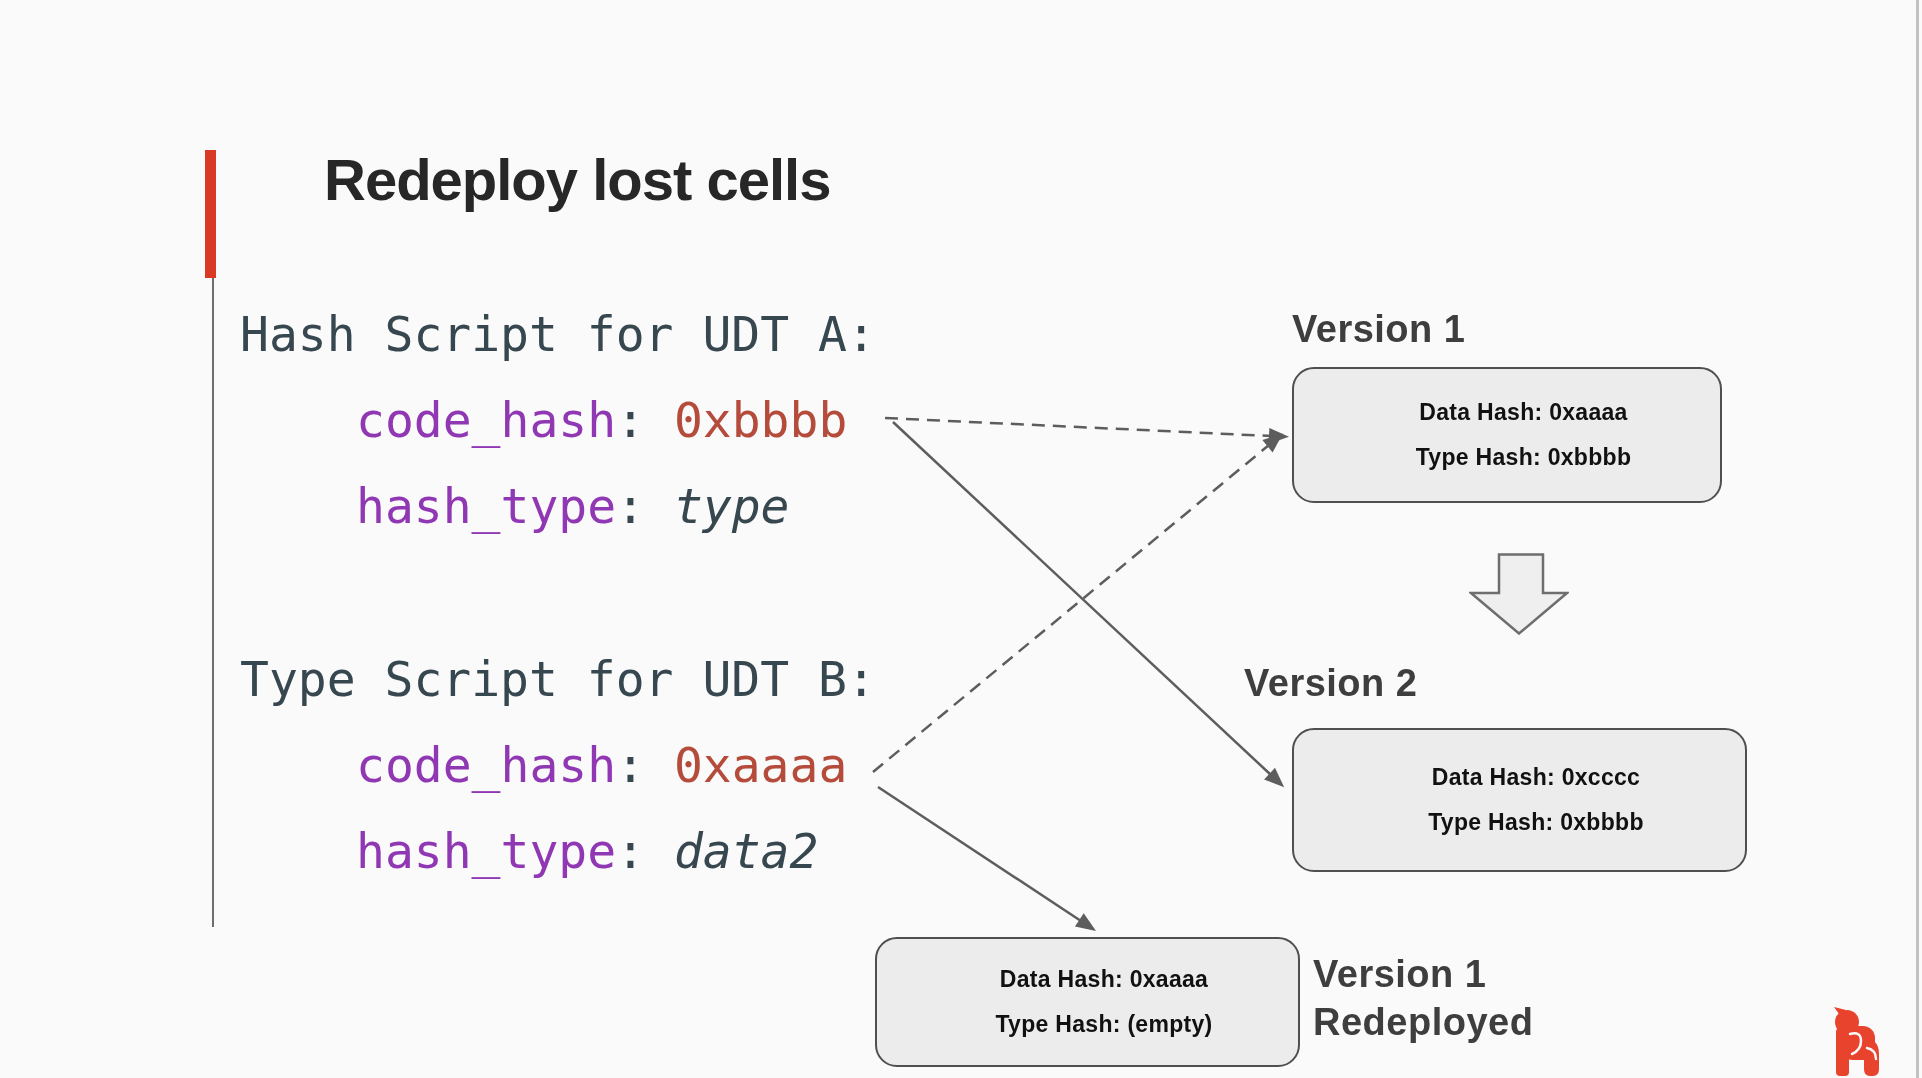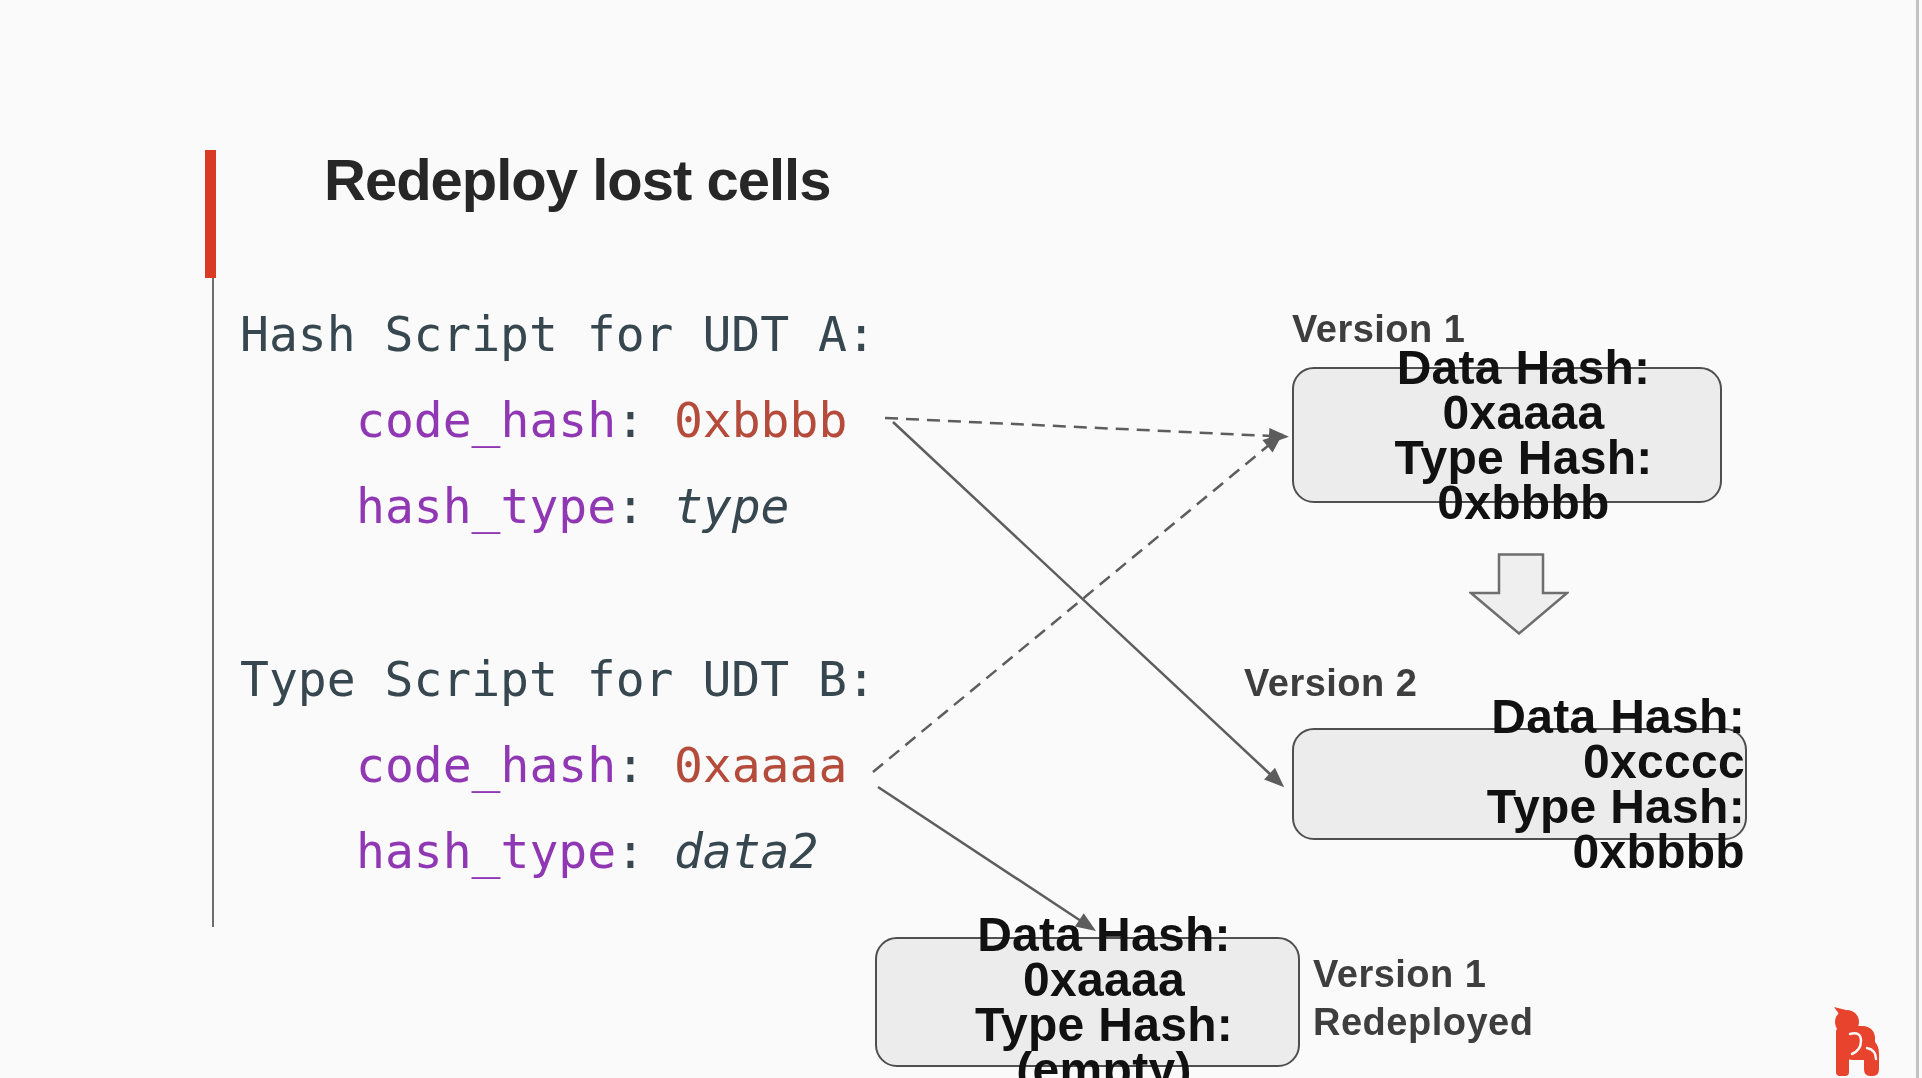--- a/index.html
+++ b/index.html
@@ -49,26 +49,26 @@
     position:absolute;
     font-size:38px;font-weight:700;color:var(--label-text);letter-spacing:0.5px;
   }
   .label-v1{left:1292px;top:308px;width:430px;}
   .label-v2{left:1244px;top:662px;width:455px;}
   .label-v3{left:1313px;top:950px;width:260px;line-height:48px;}
   .hash-box{
     position:absolute;box-sizing:border-box;
     background:var(--box-fill);border:2.5px solid var(--box-border);border-radius:22px;
     display:flex;flex-direction:column;justify-content:center;align-items:center;
-    font-size:48px;font-weight:700;line-height:45px;color:var(--box-text);letter-spacing:0.3px;
+    font-size:23px;font-weight:700;line-height:45px;color:var(--box-text);letter-spacing:0.3px;
     text-align:center;
     padding-left:33px;
   }
   .box-v1{left:1292px;top:367px;width:430px;height:136px;}
-  .box-v2{left:1292px;top:728px;width:455px;height:112px;text-align:right;}
+  .box-v2{left:1292px;top:728px;width:455px;height:144px;text-align:right;}
   .box-v3{left:875px;top:937px;width:425px;height:130px;}
   .arrow-layer{position:absolute;left:0;top:0;width:1922px;height:1078px;pointer-events:none;}
   .conn{stroke:var(--arrow-gray);stroke-width:2.5;fill:none;}
   .conn.dashed{stroke-dasharray:13 8;}
   .ah{fill:var(--arrow-gray);}
   .block-arrow{position:absolute;left:1469px;top:553px;}
   .block-arrow path{fill:var(--arrow-fill);stroke:var(--rule-gray);stroke-width:2.5;stroke-linejoin:miter;}
   .logo{position:absolute;left:1823px;top:1006px;}
   .logo-red{fill:var(--logo-red);}
   .logo-line{fill:none;stroke:var(--background);stroke-width:2.5;stroke-linecap:round;}

